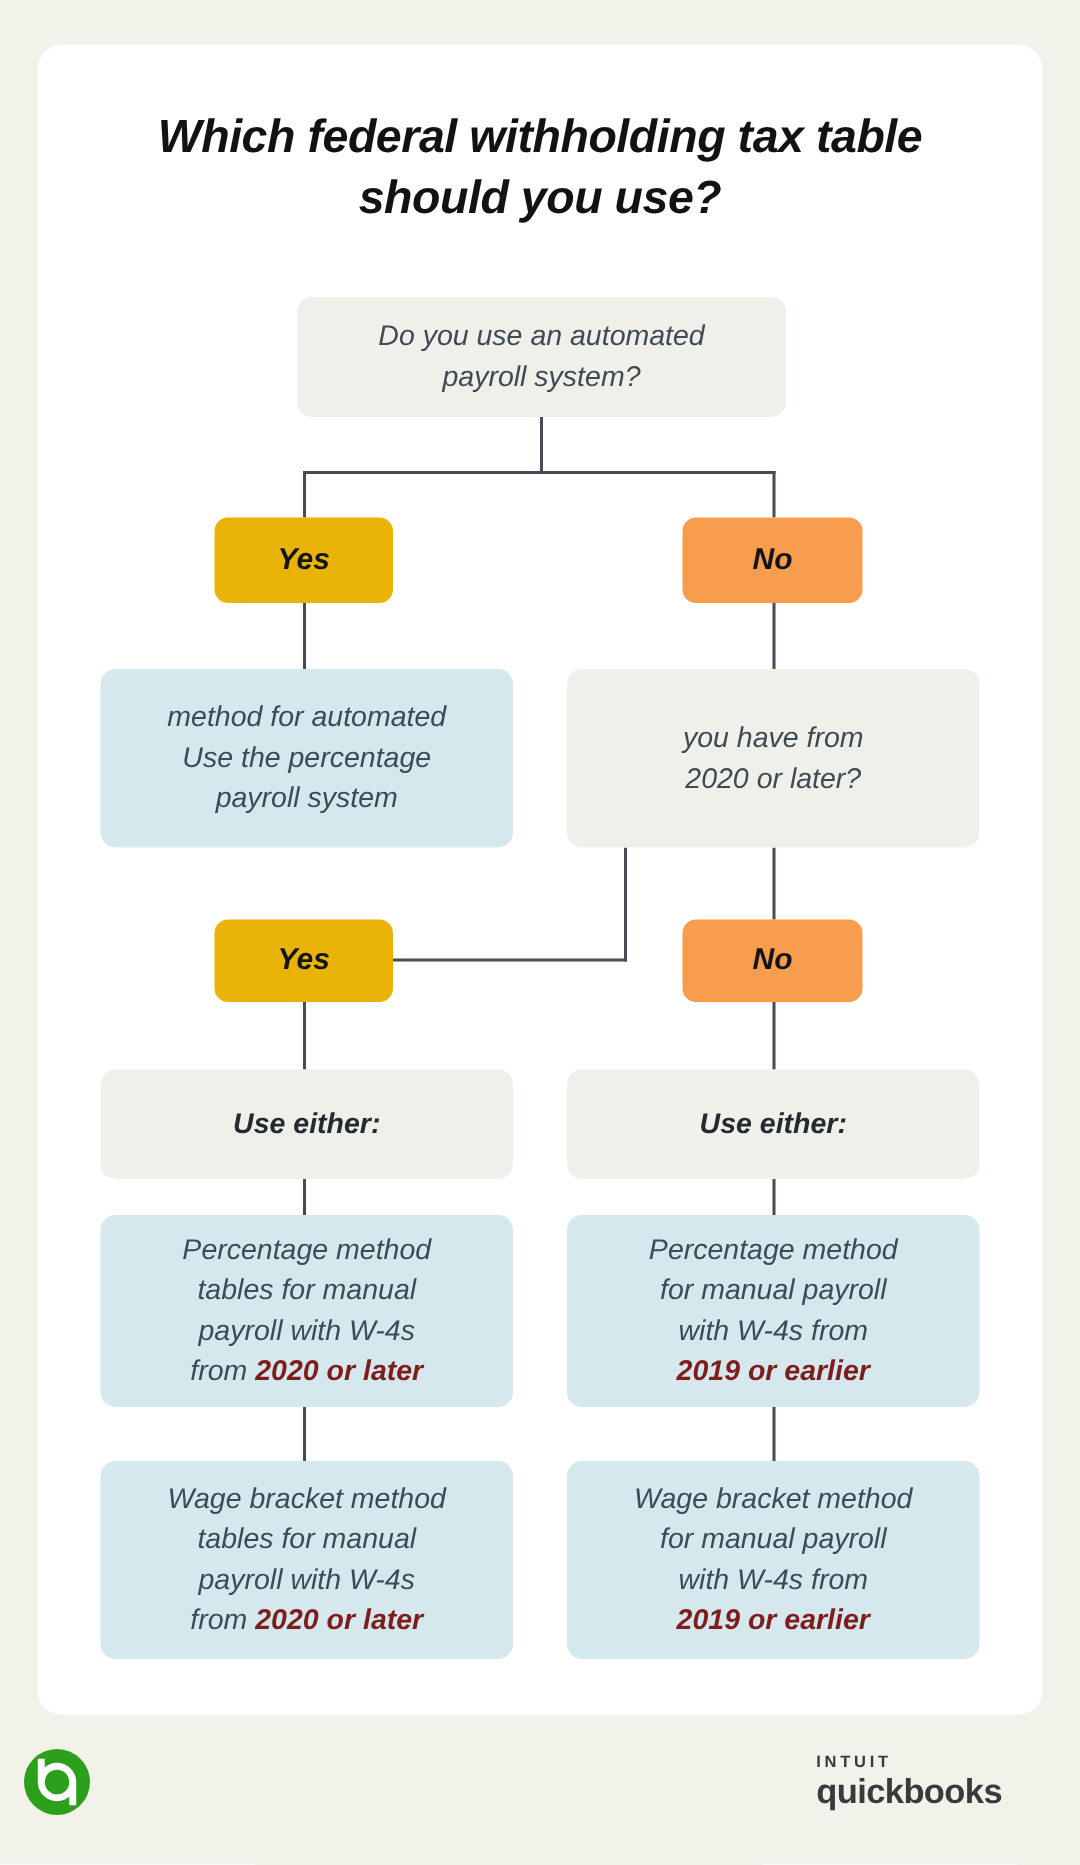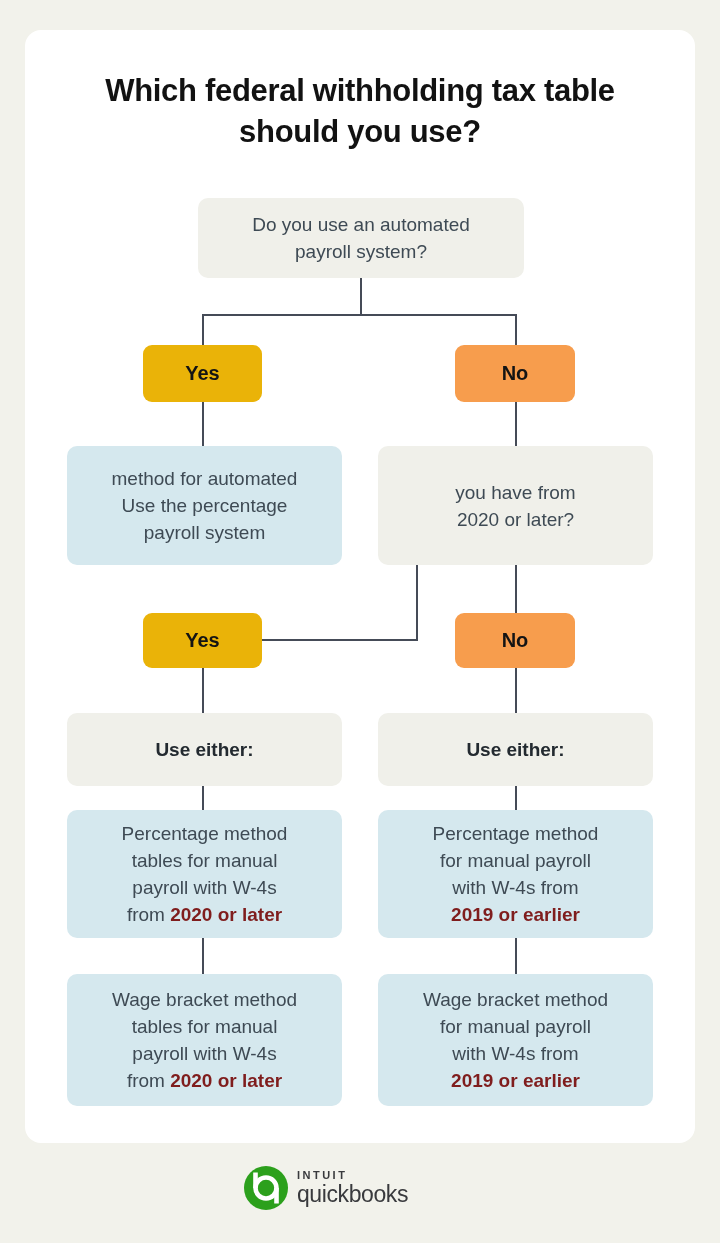--- a/index.html
+++ b/index.html
@@ -8,20 +8,21 @@
     background: #f2f2eb;
     font-family: "Liberation Sans", sans-serif;
     position: relative;
     overflow: hidden;
   }
   .card {
     position: absolute; left: 25px; top: 30px;
     width: 670px; height: 1113px;
     background: #ffffff;
     border-radius: 16px;
+    font-style: italic;
   }
   .title {
     position: absolute; top: 40px; left: 50%;
     transform: translateX(-50%);
     width: 540px;
     margin: 0;
     text-align: center;
     font-size: 31px; line-height: 41px;
     font-weight: 800; color: #121212;
     letter-spacing: -0.3px;
@@ -43,30 +44,30 @@
   .btn {
     position: absolute;
     display: flex; align-items: center; justify-content: center;
     font-weight: 700; font-size: 20px; color: #141414;
     border-radius: 9px;
   }
   .btn.green { background: #eab308; }
   .btn.orange { background: #f79d4d; }
   .seg { position: absolute; background: #454b57; }
   .footer {
-    position: absolute; left: 0; top: 1166px; width: 652px;
-    display: flex; align-items: center; justify-content: center;
+    position: absolute; left: 16px; top: 1166px; width: 652px;
+    display: flex; align-items: center; justify-content: space-between;
   }
   .brand-text { margin-left: 9px; display: flex; flex-direction: column; }
   .brand-top {
     font-size: 11px; font-weight: 700; letter-spacing: 2.5px;
     color: #393a3d; line-height: 13px;
   }
   .brand-bottom {
-    font-size: 23px; font-weight: 400; letter-spacing: -0.4px;
+    font-size: 23px; font-weight: 700; letter-spacing: -0.4px;
     color: #393a3d; line-height: 25px;
   }
 </style>
 </head>
 <body>
 
 <div class="card">
 
   <h1 class="title">Which federal withholding tax table should you use?</h1>
 

